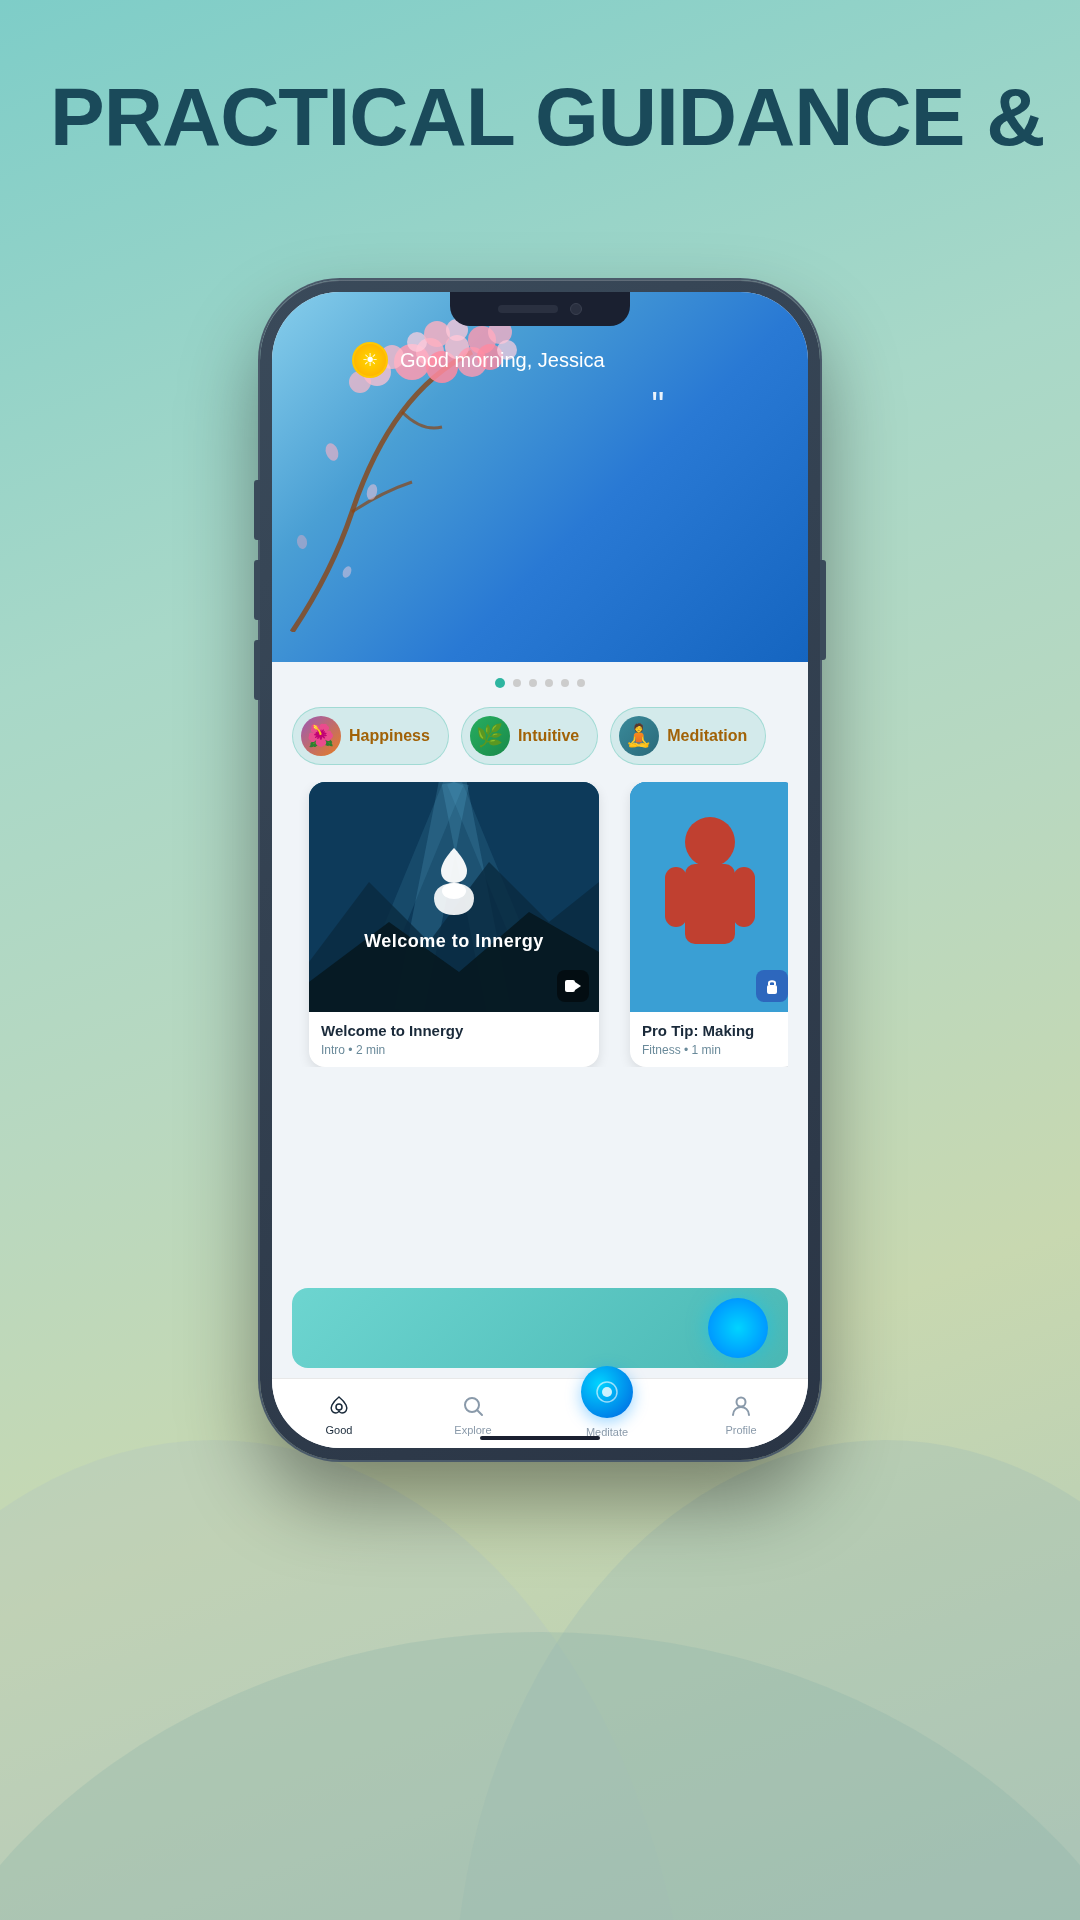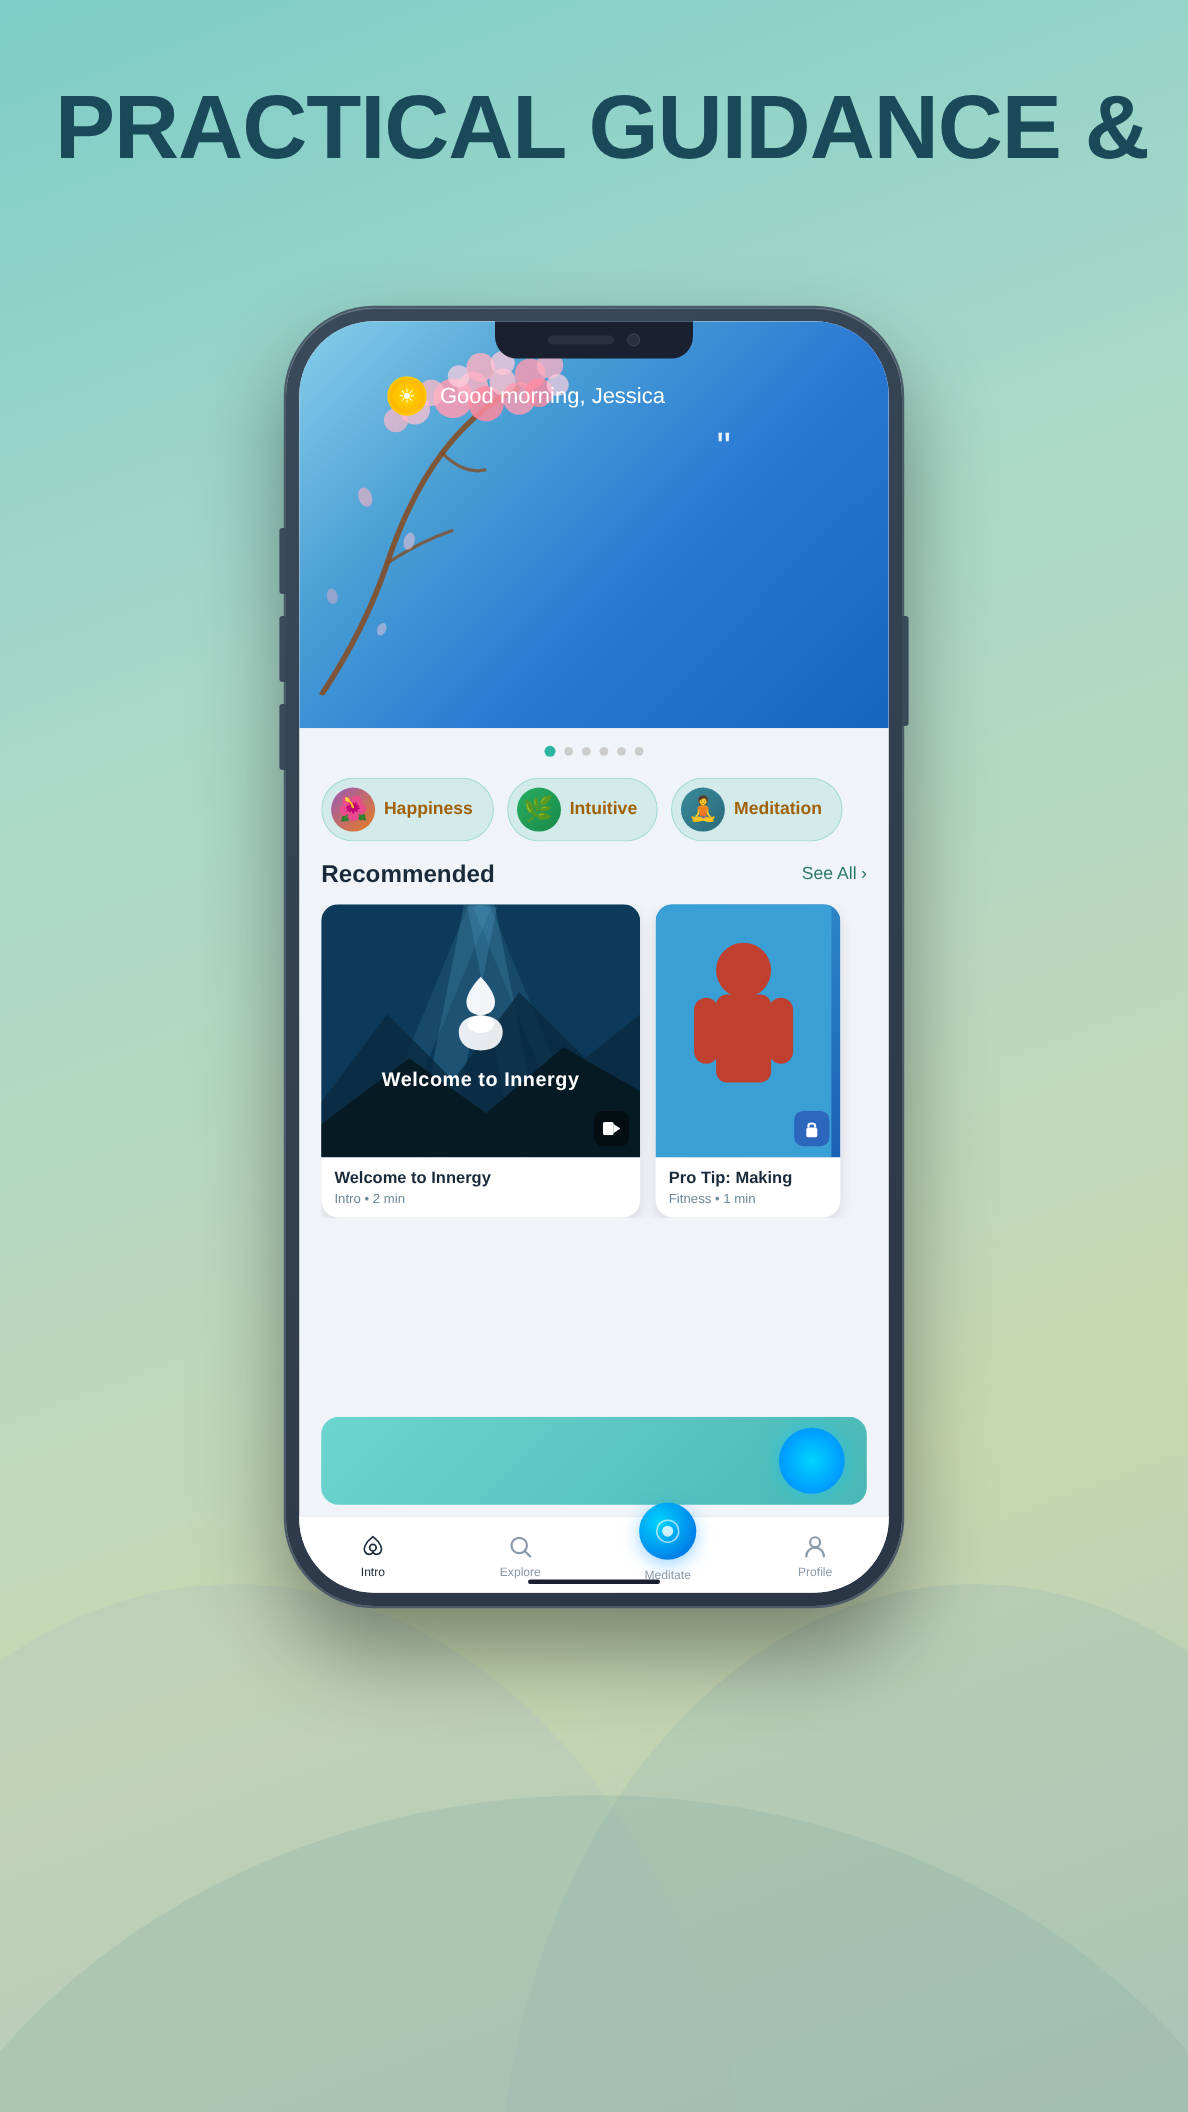--- a/index.html
+++ b/index.html
@@ -291,20 +291,21 @@
       gap: 14px;
       overflow: hidden;
     }
 
     .card {
       border-radius: 16px;
       overflow: hidden;
       background: white;
       box-shadow: 0 4px 12px rgba(0,0,0,0.1);
       flex-shrink: 0;
+      margin-left: 17px;
     }
     .card-main {
       width: 290px;
     }
     .card-secondary {
       width: 168px;
     }
 
     .card-image {
       width: 100%;
@@ -581,27 +582,20 @@
             <span class="category-label">Intuitive</span>
           </div>
           <div class="category-chip">
             <div class="category-avatar" style="background: linear-gradient(135deg, #3a8a9a, #2a6a7a);">🧘</div>
             <span class="category-label">Meditation</span>
           </div>
         </div>
       </div>
 
       <div class="recommended-section">
-        <div class="section-header">
-          <span class="section-title">Recommended</span>
-          <div class="see-all-btn">
-            <span>See All</span>
-            <span>›</span>
-          </div>
-        </div>
 
         <div class="cards-row">
 
           <div class="card card-main">
             <div class="card-image">
 
               <svg width="290" height="230" viewBox="0 0 290 230" style="position:absolute;top:0;left:0;">
 
                 <defs>
                   <radialGradient id="rays" cx="50%" cy="30%" r="70%">
@@ -682,21 +676,21 @@
       <div class="tab-bar">
 
         <div class="tab-item active">
           <div class="tab-icon">
             <svg width="26" height="26" viewBox="0 0 26 26" fill="none">
 
               <path d="M13,4 C13,4 8,8 6,12 C4,16 6,20 10,20 C11.5,20 12.5,19 13,18 C13.5,19 14.5,20 16,20 C20,20 22,16 20,12 C18,8 13,4 13,4 Z" stroke="#1a2a3a" stroke-width="1.5" fill="none"></path>
               <circle cx="13" cy="14" r="3" stroke="#1a2a3a" stroke-width="1.5" fill="none"></circle>
             </svg>
           </div>
-          <span class="tab-label" style="color:#1a2a3a;">Intro</span>
+          <span class="tab-label" style="color:#1a2a3a;">Good</span>
         </div>
 
         <div class="tab-item">
           <div class="tab-icon">
             <svg width="26" height="26" viewBox="0 0 26 26" fill="none">
               <circle cx="12" cy="12" r="7" stroke="#8a9aaa" stroke-width="2"></circle>
               <line x1="17" y1="17" x2="22" y2="22" stroke="#8a9aaa" stroke-width="2" stroke-linecap="round"></line>
             </svg>
           </div>
           <span class="tab-label">Explore</span>

